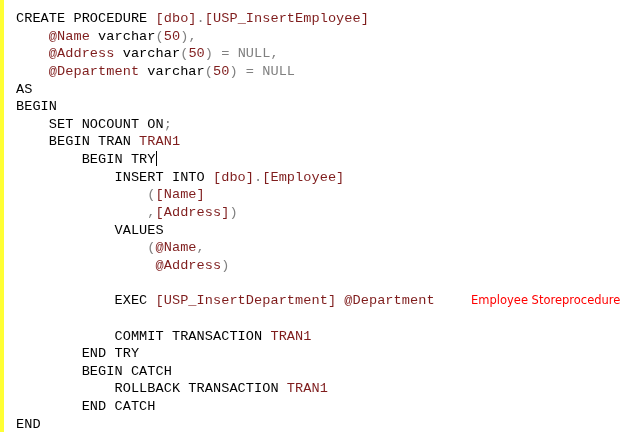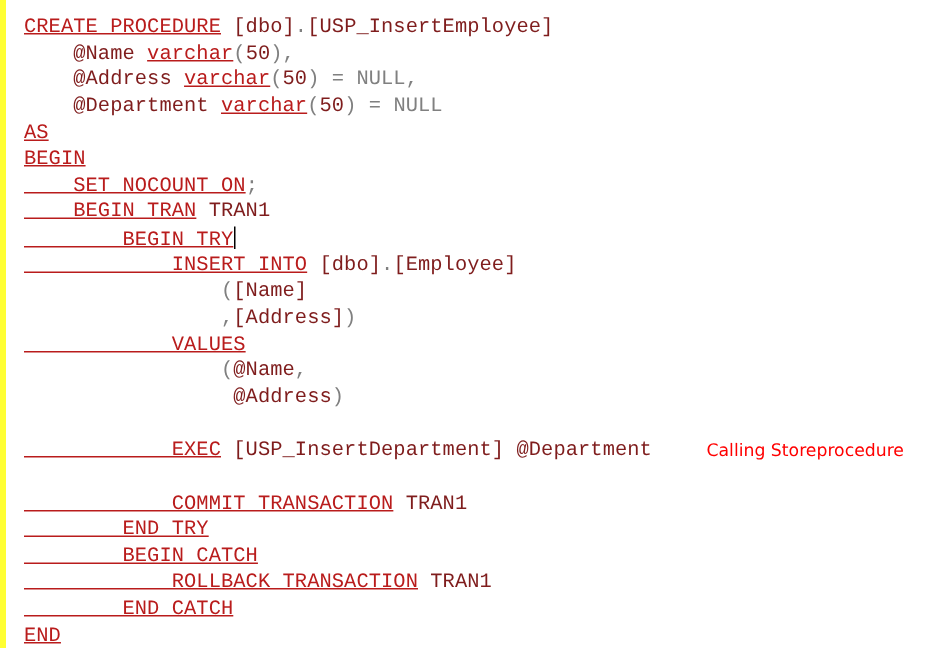--- a/index.html
+++ b/index.html
@@ -10,32 +10,32 @@
   .gutter {
     position:absolute; left:0; top:0; width:4px; height:432px; background:#ffff33;
   }
   .code {
     position:absolute; left:16px; top:10px; margin:0;
     font-family:"Liberation Mono", "DejaVu Sans Mono", monospace;
     font-size:13.6px; line-height:17.65px; letter-spacing:0.05px;
     white-space:pre; color:#000000;
   }
   .line { display:block; height:17.65px; }
-  .kw { color:#b91c1c;text-decoration:underline; }
+  .kw { color:#000000; }
   .gr { color:#808080; }
   .tx { color:#7f1d1d; }
   .cursor {
     display:inline-block; width:1px; height:15px; background:#000; vertical-align:-3px;
   }
   .annotation {
     position:absolute; left:471px; top:293px;
     font-family:"DejaVu Sans", "Liberation Sans", sans-serif;
     font-size:11.5px; color:#ff0000;
   }
 </style>
 </head>
 <body>
 
 <div class="gutter"></div>
 
 <pre class="code" id="code"><span class="line"><span class="kw">CREATE PROCEDURE</span><span class="tx"> [dbo]</span><span class="gr">.</span><span class="tx">[USP_InsertEmployee]</span></span><span class="line"><span class="tx">    @Name </span><span class="kw">varchar</span><span class="gr">(</span><span class="tx">50</span><span class="gr">),</span></span><span class="line"><span class="tx">    @Address </span><span class="kw">varchar</span><span class="gr">(</span><span class="tx">50</span><span class="gr">) = NULL,</span></span><span class="line"><span class="tx">    @Department </span><span class="kw">varchar</span><span class="gr">(</span><span class="tx">50</span><span class="gr">) = NULL</span></span><span class="line"><span class="kw">AS</span></span><span class="line"><span class="kw">BEGIN</span></span><span class="line"><span class="kw">    SET NOCOUNT ON</span><span class="gr">;</span></span><span class="line"><span class="kw">    BEGIN TRAN</span><span class="tx"> TRAN1</span></span><span class="line"><span class="kw">        BEGIN TRY</span><span class="cursor"></span></span><span class="line"><span class="kw">            INSERT INTO</span><span class="tx"> [dbo]</span><span class="gr">.</span><span class="tx">[Employee]</span></span><span class="line"><span class="gr">                (</span><span class="tx">[Name]</span></span><span class="line"><span class="gr">                ,</span><span class="tx">[Address]</span><span class="gr">)</span></span><span class="line"><span class="kw">            VALUES</span></span><span class="line"><span class="gr">                (</span><span class="tx">@Name</span><span class="gr">,</span></span><span class="line"><span class="tx">                 @Address</span><span class="gr">)</span></span><span class="line"> </span><span class="line"><span class="kw">            EXEC</span><span class="tx"> [USP_InsertDepartment] @Department</span></span><span class="line"> </span><span class="line"><span class="kw">            COMMIT TRANSACTION</span><span class="tx"> TRAN1</span></span><span class="line"><span class="kw">        END TRY</span></span><span class="line"><span class="kw">        BEGIN CATCH</span></span><span class="line"><span class="kw">            ROLLBACK TRANSACTION</span><span class="tx"> TRAN1</span></span><span class="line"><span class="kw">        END CATCH</span></span><span class="line"><span class="kw">END</span></span></pre>
 
-<div class="annotation">Calling Storeprocedure</div>
+<div class="annotation">Employee Storeprocedure</div>
 
 </body></html>

